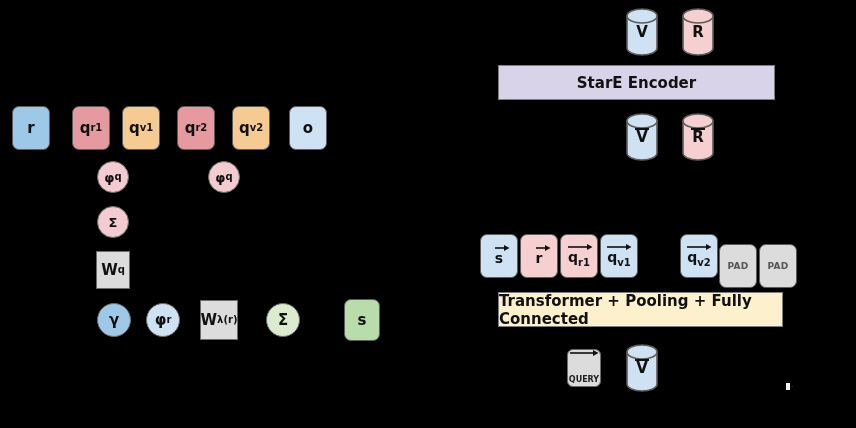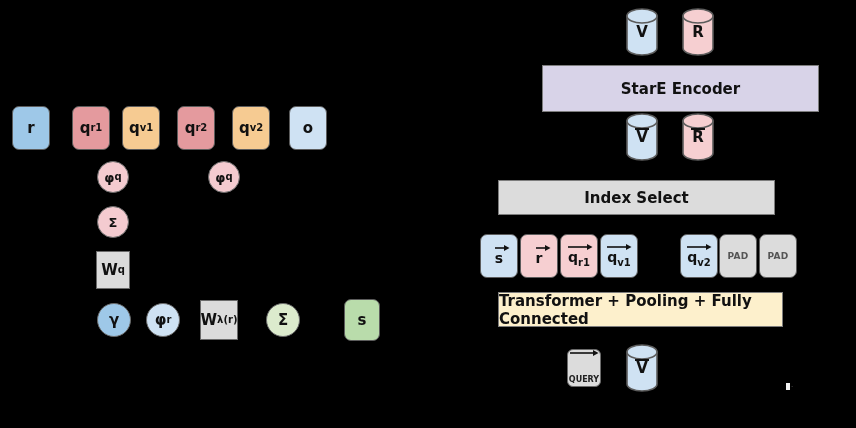--- a/index.html
+++ b/index.html
@@ -29,21 +29,21 @@
   .bar{position:absolute;box-sizing:border-box;border:1.4px solid #7d7d7d;
        display:flex;align-items:center;justify-content:center;
        font-size:15px;font-weight:bold;color:#111;}
 
   
   .tok{position:absolute;box-sizing:border-box;width:38px;height:44px;border-radius:7px;
        border:1.6px solid #5c5c5c;display:flex;align-items:center;justify-content:center;}
   .tok .vec{position:relative;font-size:14px;font-weight:bold;color:#111;
             display:inline-block;padding-top:4px;}
   .tok .vec .ar{position:absolute;left:-1px;right:-3px;top:-1px;height:7px;}
-  .tok.pad{border-radius:7px;}
+  .tok.pad{border-radius:7px;margin-top:10px;}
   .tok.pad span{font-size:9px;font-weight:bold;color:#555;letter-spacing:.3px;}
   .qtok{position:absolute;box-sizing:border-box;width:34px;height:38px;border-radius:6px;
         border:1.6px solid #6b6b6b;background:#dcdcdc;display:flex;align-items:center;
         justify-content:center;}
   .qtok .vec{position:relative;font-size:8px;font-weight:bold;color:#222;padding-top:23px;}
 
   
   .cyl{position:absolute;width:34px;height:48px;}
   .cyl svg{display:block;}
   .cyl .lbl{position:absolute;left:0;right:0;top:17px;text-align:center;
@@ -121,36 +121,35 @@
       </svg>
       <div class="lbl">V</div>
     </div>
     <div class="cyl" style="left: 681px; top: 8px;">
       <svg width="34" height="48" viewBox="0 0 34 48">
         <path d="M2 8 L2 40 A15 7 0 0 0 32 40 L32 8 Z" fill="#f6cfd1" stroke="#5c5c5c" stroke-width="1.6"></path>
         <ellipse cx="17" cy="8" rx="15" ry="7" fill="#f6cfd1" stroke="#5c5c5c" stroke-width="1.6"></ellipse>
       </svg>
       <div class="lbl">R</div>
     </div>
-    <div class="bar" style="left: 498px; top: 65px; width: 277px; height: 47px; background: rgb(216, 211, 232); margin-left: 44px;">StarE Encoder</div>
+    <div class="bar" style="left: 498px; top: 65px; width: 277px; height: 35px; background: rgb(216, 211, 232);">StarE Encoder</div>
     <div class="cyl" style="left: 625px; top: 113px;">
       <svg width="34" height="48" viewBox="0 0 34 48">
         <path d="M2 8 L2 40 A15 7 0 0 0 32 40 L32 8 Z" fill="#cfe2f3" stroke="#5c5c5c" stroke-width="1.6"></path>
         <ellipse cx="17" cy="8" rx="15" ry="7" fill="#cfe2f3" stroke="#5c5c5c" stroke-width="1.6"></ellipse>
       </svg>
       <div class="lbl"><span class="ovb">V</span></div>
     </div>
     <div class="cyl" style="left: 681px; top: 113px;">
       <svg width="34" height="48" viewBox="0 0 34 48">
         <path d="M2 8 L2 40 A15 7 0 0 0 32 40 L32 8 Z" fill="#f6cfd1" stroke="#5c5c5c" stroke-width="1.6"></path>
         <ellipse cx="17" cy="8" rx="15" ry="7" fill="#f6cfd1" stroke="#5c5c5c" stroke-width="1.6"></ellipse>
       </svg>
       <div class="lbl"><span class="ovb">R</span></div>
     </div>
-    <div class="bar" style="left: 498px; top: 180px; width: 277px; height: 35px; background: rgb(220, 220, 220);">Index Select</div>
     <div class="tok" style="left: 480px; top: 234px; background: rgb(207, 226, 243);">
       <span class="vec"><span>s</span><svg width="16" height="7" viewBox="0 0 16 7" class="ar" style="position: absolute; left: -1px; top: -2px;">
           <path d="M1 4 L11 4" stroke="#111" stroke-width="1.6" fill="none"></path>
           <path d="M10 1 L15.5 4 L10 7 Z" fill="#111"></path>
         </svg></span>
     </div>
     <div class="tok" style="left: 520px; top: 234px; background: rgb(246, 207, 209);">
       <span class="vec"><span>r</span><svg width="16" height="7" viewBox="0 0 16 7" class="ar" style="position: absolute; left: -1px; top: -2px;">
           <path d="M1 4 L11 4" stroke="#111" stroke-width="1.6" fill="none"></path>
           <path d="M10 1 L15.5 4 L10 7 Z" fill="#111"></path>

